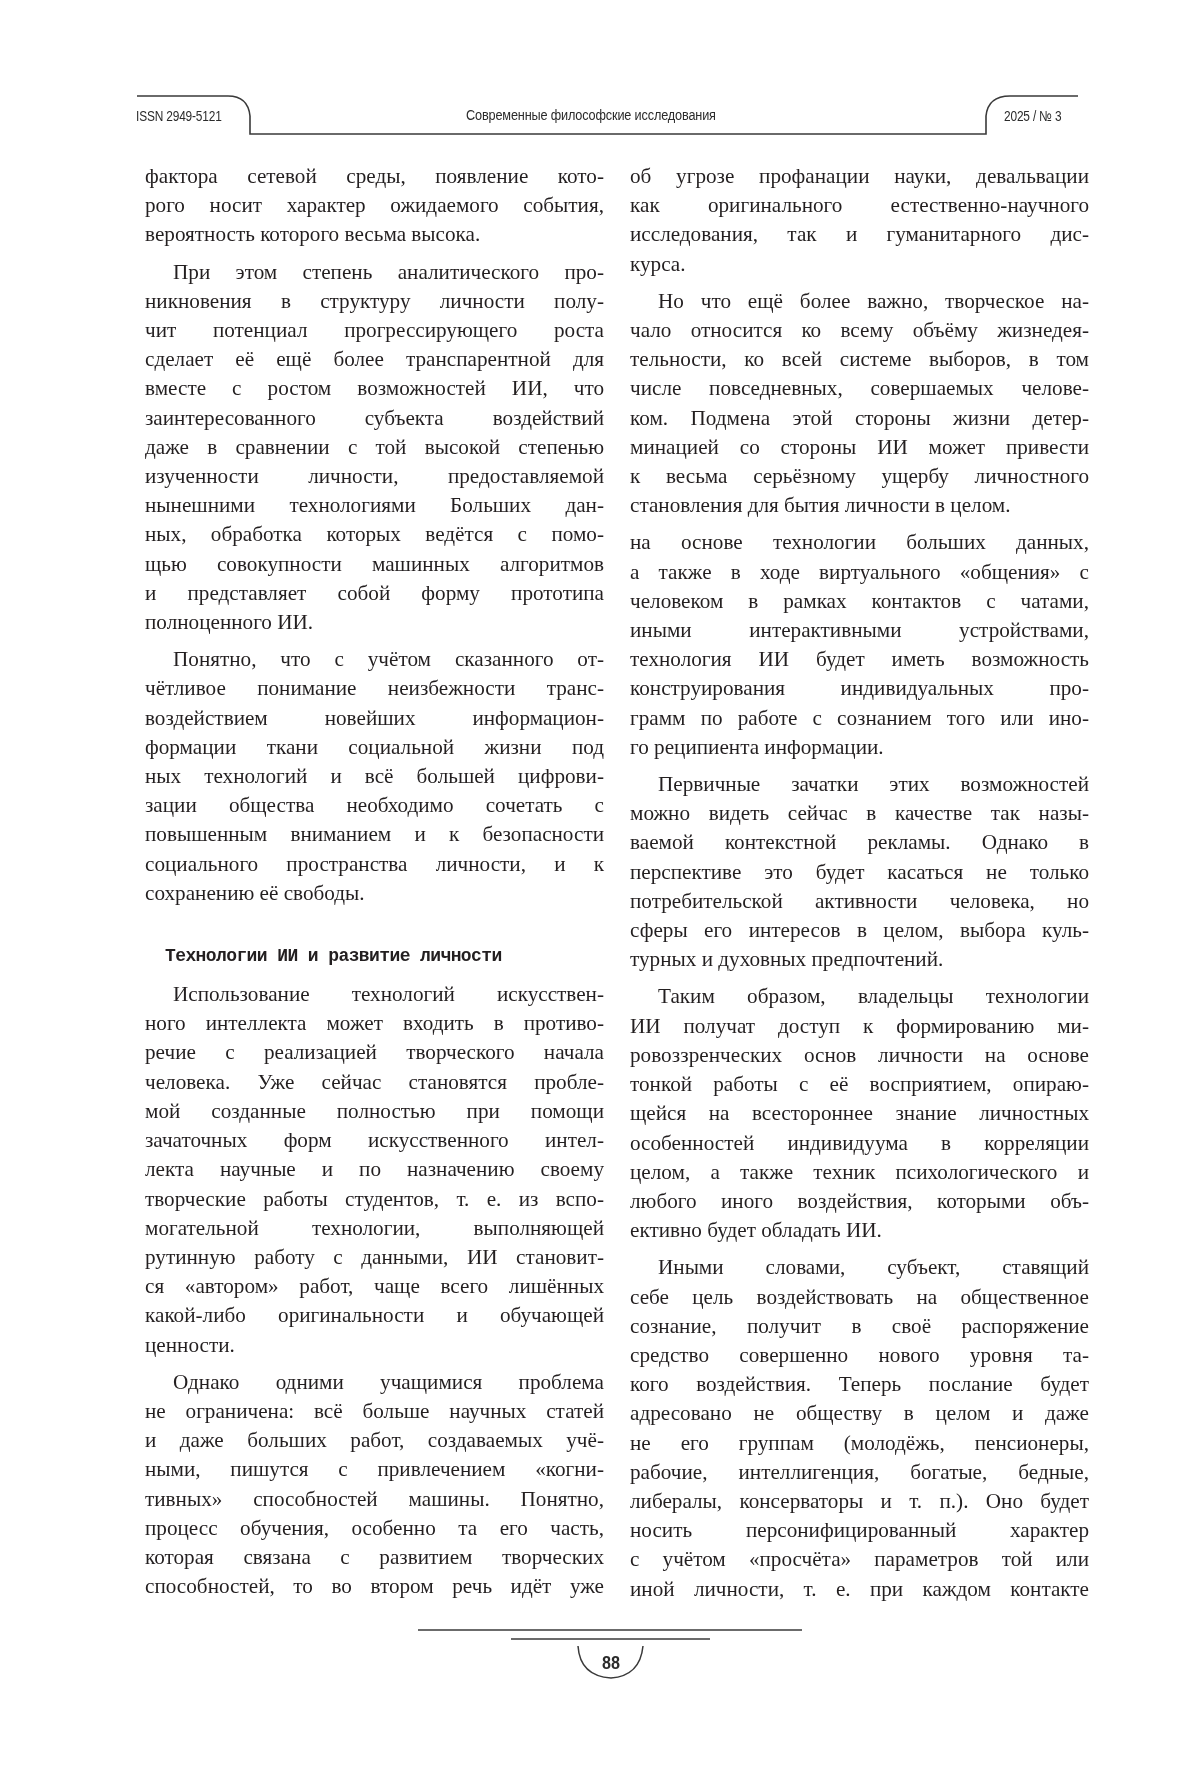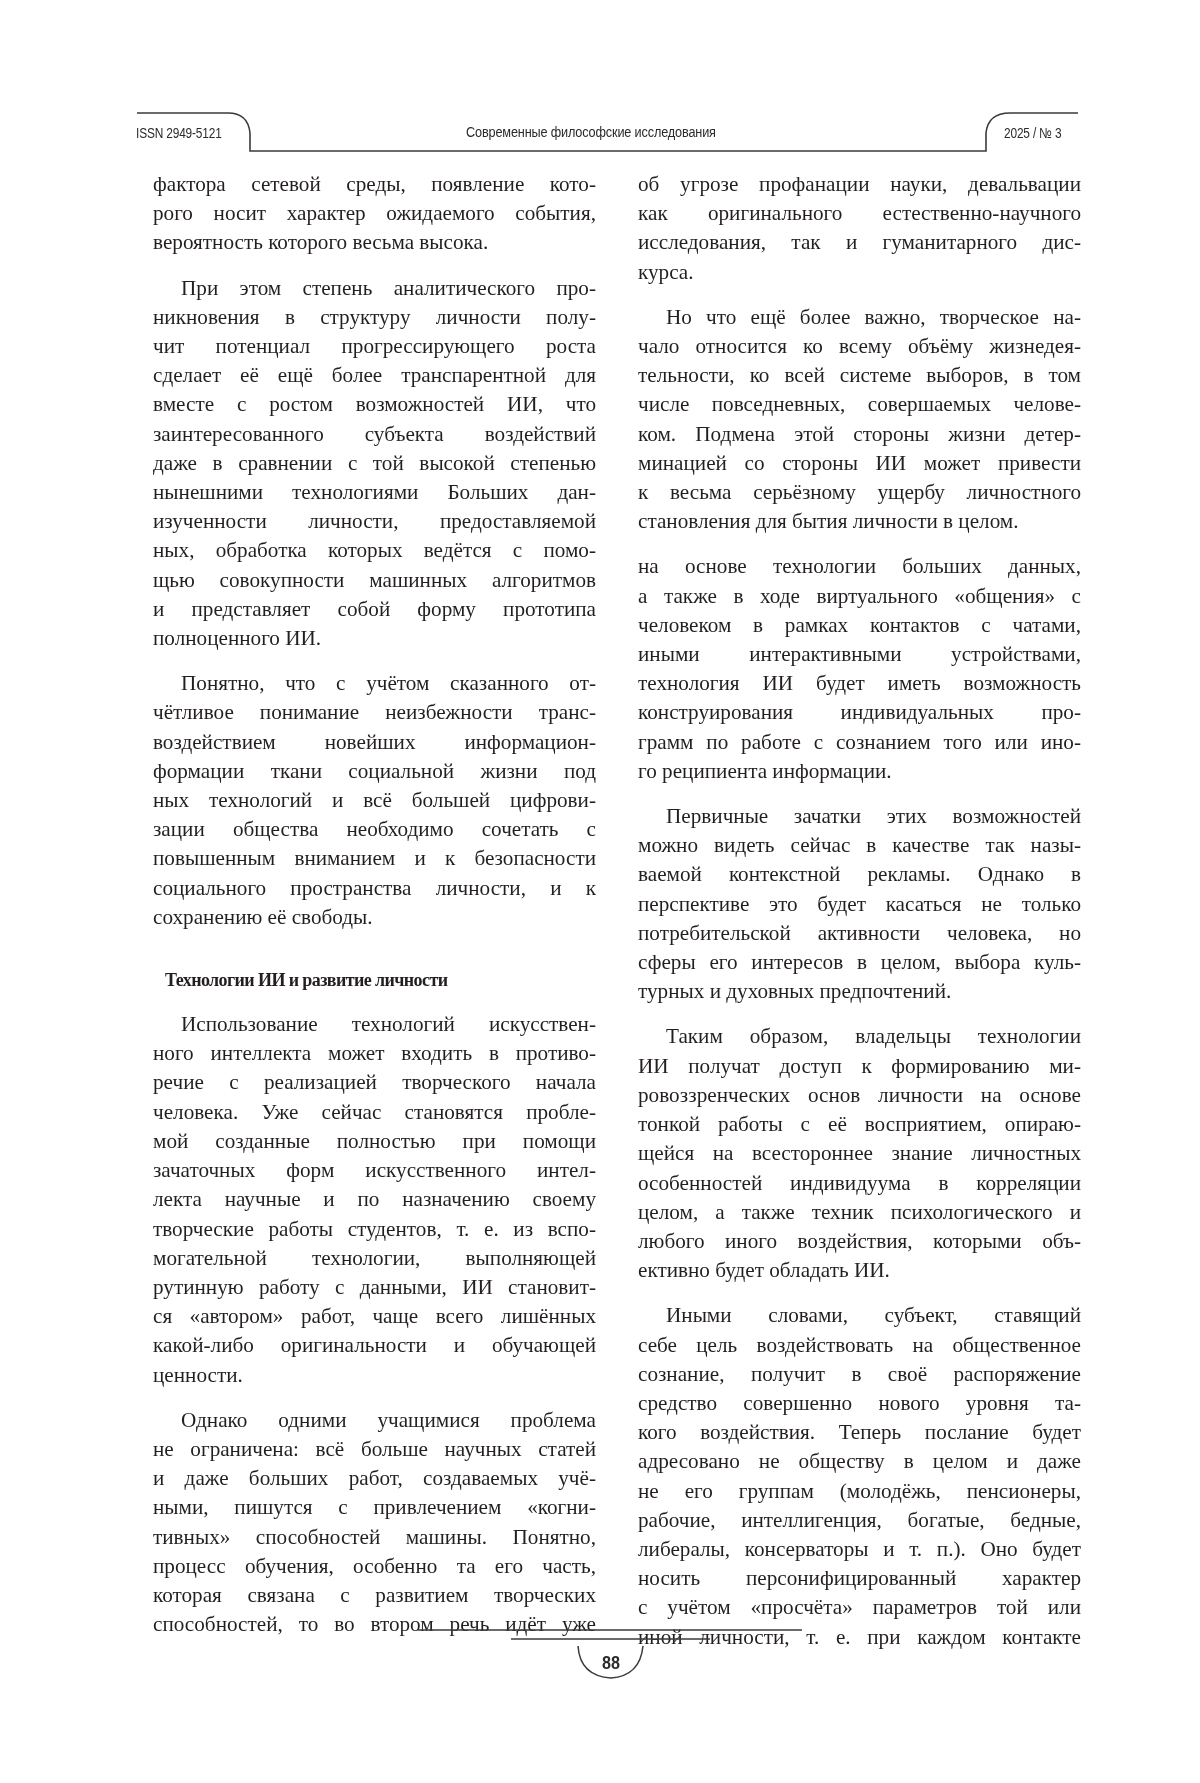--- a/index.html
+++ b/index.html
@@ -1,31 +1,31 @@
 <!DOCTYPE html>
 <html><head>
 <meta charset="utf-8">
 <style>
   html, body { margin: 0; padding: 0; background: #ffffff; }
   body { width: 1200px; height: 1783px; position: relative; overflow: hidden; color: #231f20; }
-  .header { position: absolute; left: 0; top: 0; width: 1200px; height: 140px; margin-top: 17px; }
+  .header { position: absolute; left: 0; top: 0; width: 1200px; height: 140px; }
   .header svg { position: absolute; left: 0; top: 0; }
   .hdr-text { position: absolute; font-family: "Liberation Sans", sans-serif; font-size: 14.5px; color: #2b2b2b; letter-spacing: -0.2px; transform: scaleX(0.82); transform-origin: left center; white-space: nowrap; }
   .hdr-issn { left: 136px; top: 108px; }
   .hdr-title { left: 466px; top: 106px; font-size: 15.5px; transform-origin: left center; }
   .hdr-issue { left: 1004px; top: 108px; }
 
   .col { position: absolute; top: 154px; width: 475px; font-family: "Liberation Serif", serif; font-size: 21.2px; line-height: 29.2px; color: #231f20; }
   .col-left { left: 137px; }
   .col-right { left: 622px; }
-  .col p { margin: 16px; text-align: justify; text-align-last: left; font-family: Liberation Serif, serif; }
+  .col p { margin: 8px; text-align: justify; text-align-last: left; font-family: Liberation Serif, serif; }
   .line { display: block; text-align: justify; text-align-last: justify; white-space: nowrap; }
   .line.last { text-align-last: left; }
   .line.ind { padding-left: 28px; }
-  .section-heading { font-family: Liberation Serif, serif; font-weight: bold; font-size: 18px; letter-spacing: -0.6px; margin: 34px 0 10px 28px; line-height: 28px; }
+  .section-heading { font-family: Liberation Mono, monospace; font-weight: bold; font-size: 18px; letter-spacing: -0.6px; margin: 34px 0 10px 28px; line-height: 28px; }
 
   .footer svg { position: absolute; left: 0; top: 0; }
   .page-number { position: absolute; left: 596px; top: 1652px; width: 30px; text-align: center; font-family: "Liberation Sans", sans-serif; font-size: 19px; font-weight: bold; color: #2b2b2b; transform: scaleX(0.85); }
 </style>
 </head>
 <body>
 
 <div class="header">
   <svg width="1200" height="140">
     <path d="M137 96 L228 96 Q248 96 250 116 L250 134 L986 134 L986 116 Q988 96 1010 96 L1078 96" fill="none" stroke="#3a3a3a" stroke-width="1.6"></path>
@@ -42,22 +42,22 @@
       <span class="line last">вероятность которого весьма высока.</span>
     </p>
   <p>
       <span class="line ind">При этом степень аналитического про-</span>
       <span class="line">никновения в структуру личности полу-</span>
       <span class="line">чит потенциал прогрессирующего роста</span>
       <span class="line">сделает её ещё более транспарентной для</span>
       <span class="line">вместе с ростом возможностей ИИ, что</span>
       <span class="line">заинтересованного субъекта воздействий</span>
       <span class="line">даже в сравнении с той высокой степенью</span>
+      <span class="line">изученности личности, предоставляемой</span>
       <span class="line">нынешними технологиями Больших дан-</span>
-      <span class="line">изученности личности, предоставляемой</span>
       <span class="line">ных, обработка которых ведётся с помо-</span>
       <span class="line">щью совокупности машинных алгоритмов</span>
       <span class="line">и представляет собой форму прототипа</span>
       <span class="line last">полноценного ИИ.</span>
     </p>
   <p>
       <span class="line ind">Понятно, что с учётом сказанного от-</span>
       <span class="line">чётливое понимание неизбежности транс-</span>
       <span class="line">воздействием новейших информацион-</span>
       <span class="line">формации ткани социальной жизни под</span>

